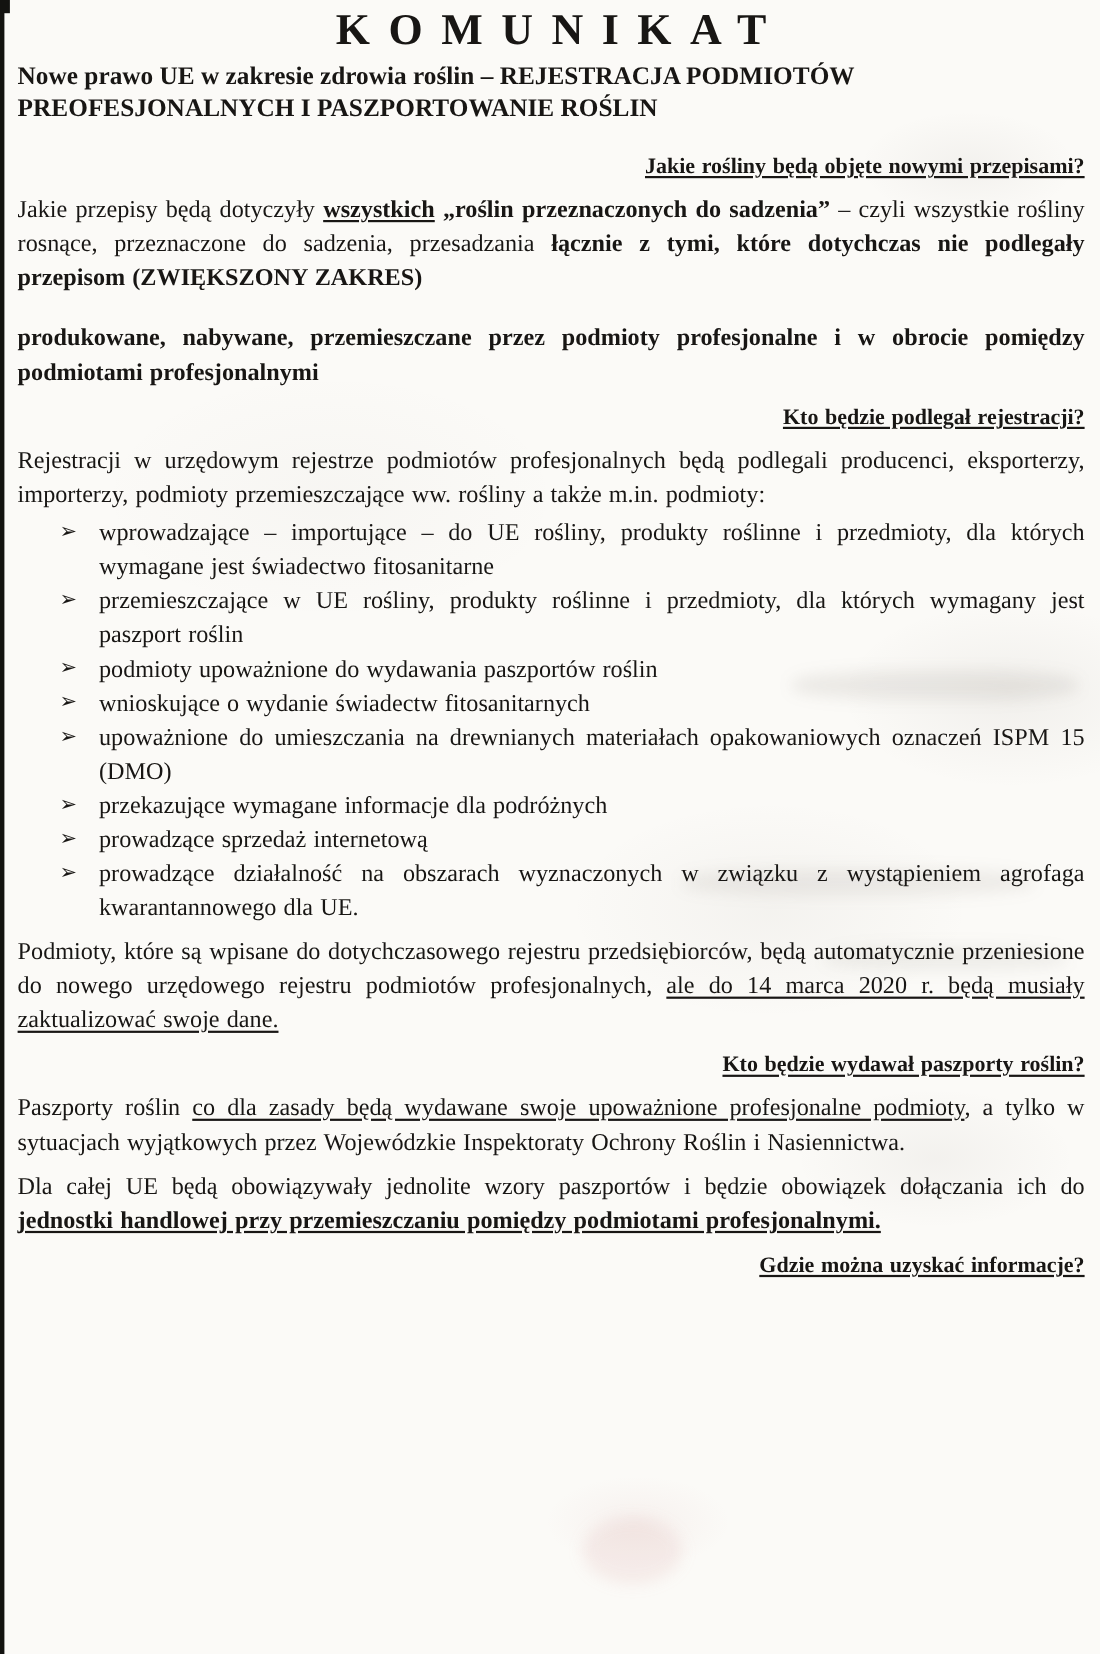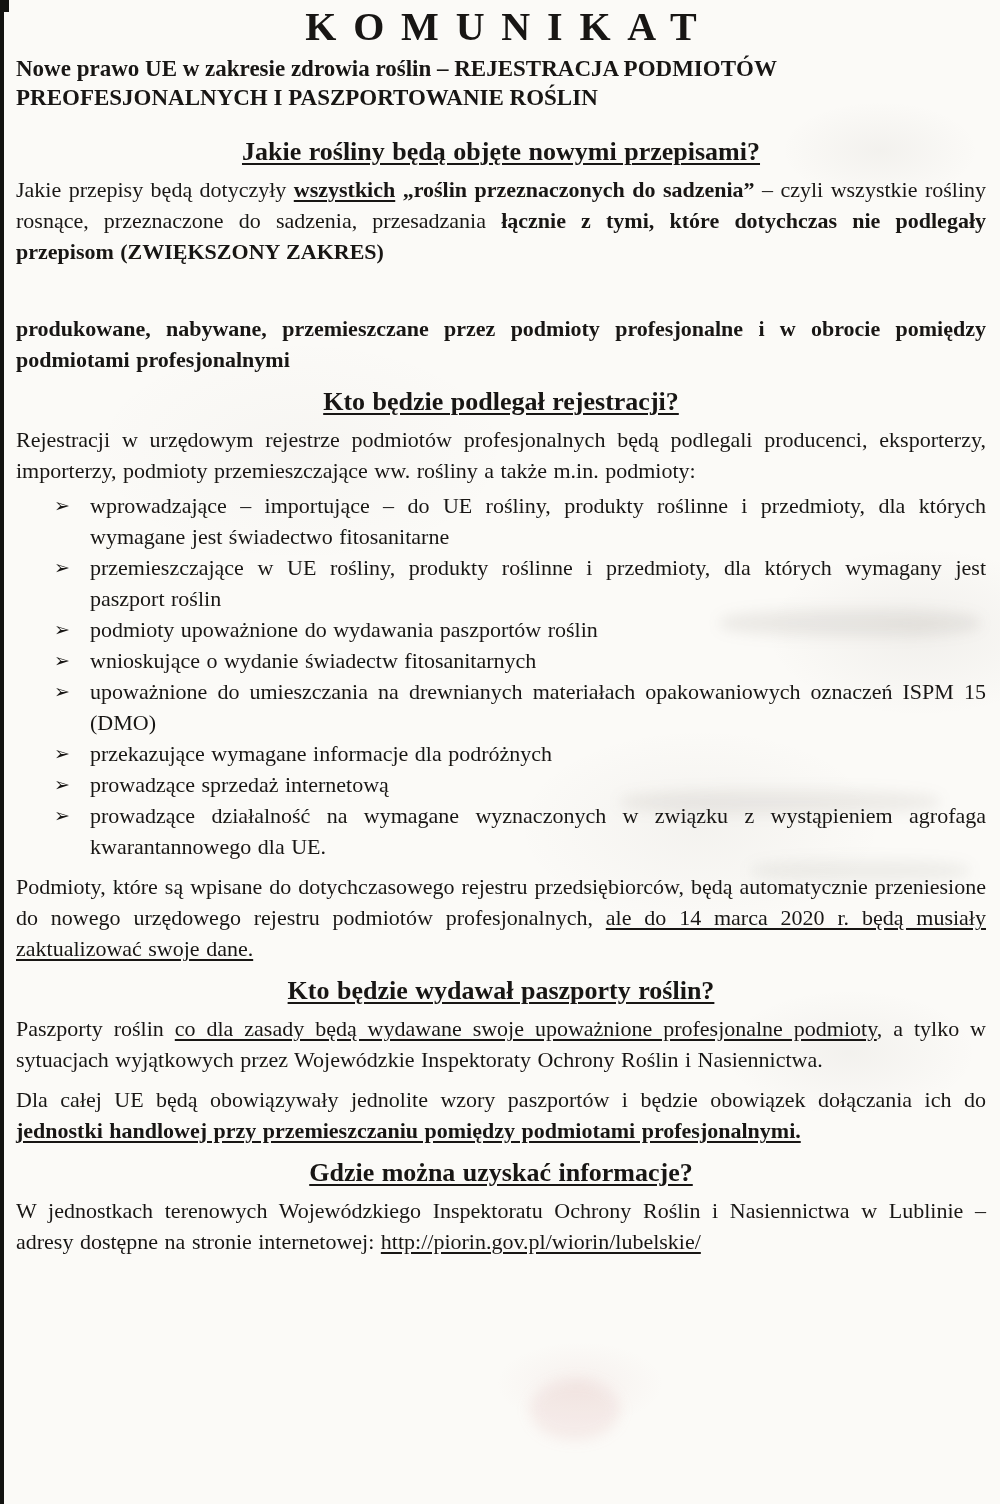--- a/index.html
+++ b/index.html
@@ -43,25 +43,25 @@
   }
   .subtitle {
     margin:4px 0 0; 
     font-size:23px; line-height:29px; font-weight:700;
   }
 
   .doc { margin-top:24px; font-size:22px; line-height:31px; text-align:justify; word-spacing:1px; }
   .doc p { margin:9px 0 0; }
   .doc h2 + p { margin-top:7px; }
   .doc h2 {
-    margin:11px 0 0; font-size:26px; line-height:31px; font-weight:700;
-    text-align:center;
+    margin:11px 0 0; font-size:20px; line-height:31px; font-weight:700;
+    text-align:right;
     text-decoration:underline; text-decoration-thickness:2px; text-underline-offset:3px;
   }
-  .doc p.gap-large { margin-top:46px; }
+  .doc p.gap-large { margin-top:24px; }
   .doc p.gap-none  { margin-top:0; }
 
   .doc ul { list-style:none; margin:4px 0 0; padding:0; }
   .doc li { display:flex; }
   .doc li .marker { flex:0 0 auto; width:36px; margin-left:38px; font-family:"DejaVu Sans",sans-serif; font-size:19px; }
   .doc li .li-text { flex:1 1 auto; text-align:justify; }
 
   .b { font-weight:700; }
   .u { text-decoration:underline; text-decoration-thickness:1.5px; text-underline-offset:3px; }
 </style>
@@ -112,24 +112,23 @@
           <li>
             <span class="marker">➢</span>
             <span class="li-text"><span>przekazujące wymagane informacje dla podróżnych</span></span>
           </li>
           <li>
             <span class="marker">➢</span>
             <span class="li-text"><span>prowadzące sprzedaż internetową</span></span>
           </li>
           <li>
             <span class="marker">➢</span>
-            <span class="li-text"><span>prowadzące działalność na wymagane wyznaczonych w związku z wystąpieniem agrofaga kwarantannowego dla UE.</span></span>
+            <span class="li-text"><span>prowadzące działalność na obszarach wyznaczonych w związku z wystąpieniem agrofaga kwarantannowego dla UE.</span></span>
           </li>
         </ul>
         <p><span>Podmioty, które są wpisane do dotychczasowego rejestru przedsiębiorców, będą automatycznie przeniesione do nowego urzędowego rejestru podmiotów profesjonalnych, </span><span class="u">ale do 14 marca 2020 r. będą musiały zaktualizować swoje dane.</span></p>
         <h2>Kto będzie wydawał paszporty roślin?</h2>
         <p><span>Paszporty roślin </span><span class="u">co dla zasady będą wydawane swoje upoważnione profesjonalne podmioty</span><span>, a tylko w sytuacjach wyjątkowych przez Wojewódzkie Inspektoraty Ochrony Roślin i Nasiennictwa.</span></p>
         <p><span>Dla całej UE będą obowiązywały jednolite wzory paszportów i będzie obowiązek dołączania ich do </span><span class="b u">jednostki handlowej przy przemieszczaniu pomiędzy podmiotami profesjonalnymi.</span></p>
         <h2>Gdzie można uzyskać informacje?</h2>
-        <p><span>W jednostkach terenowych Wojewódzkiego Inspektoratu Ochrony Roślin i Nasiennictwa w Lublinie – adresy dostępne na stronie internetowej: </span><span class="u">http://piorin.gov.pl/wiorin/lubelskie/</span></p>
       </div>
   </div>
 </div>
 
 </body></html>

